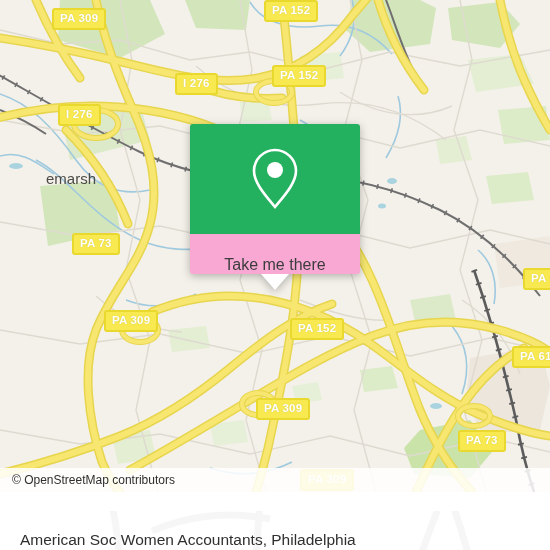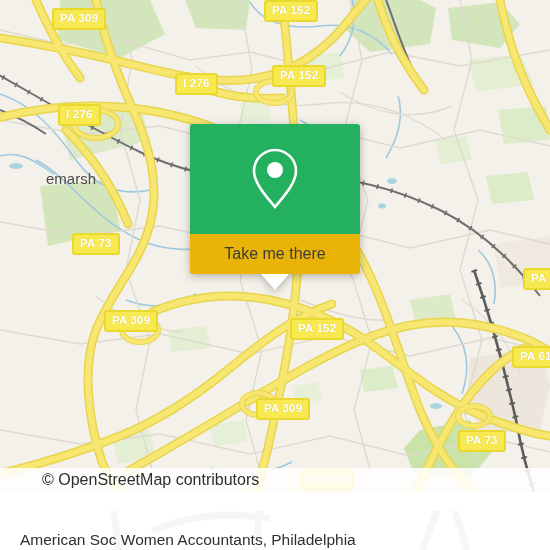--- a/index.html
+++ b/index.html
@@ -17,31 +17,31 @@
           text-shadow:0 0 1px rgba(160,140,20,.45);}
 
   
   .place-label{position:absolute;color:#4a4a46;font-size:15px;white-space:nowrap;}
 
   
   .popup{position:absolute;left:190px;top:124px;width:170px;
          filter:drop-shadow(0 2px 4px rgba(0,0,0,.28));}
   .popup-head{height:110px;background:#23b15f;border-radius:3px 3px 0 0;
               display:flex;align-items:center;justify-content:center;}
-  .popup-foot{height:40px;background:#eab308;border-radius:0 0 3px 3px;
-              display:flex;align-items:center;justify-content:center;}
+  .popup-foot{height:40px;background:#f9a8d4;border-radius:0 0 3px 3px;
+              display:flex;align-items:flex-end;justify-content:center;}
   .popup-foot span{color:#3c3c3c;font-size:16px;}
   .popup-tail{position:absolute;left:50%;top:150px;margin-left:-14px;width:0;height:0;
               border-left:14px solid transparent;border-right:14px solid transparent;
               border-top:16px solid #ffffff;}
 
   
   .attrib{position:absolute;left:0;top:468px;width:550px;height:24px;
           background:rgba(255,255,255,.86);display:flex;align-items:center;}
-  .attrib span{color:#2e2e2e;font-size:16px;padding-left:12px;margin-left:30px;}
+  .attrib span{color:#2e2e2e;font-size:12px;padding-left:12px;}
 
   
   .bottombar{position:absolute;left:0;top:511px;width:550px;height:58px;
              background:#ffffff;overflow:hidden;}
   .bottombar-wm{position:absolute;left:0;top:-492px;width:550px;height:550px;opacity:.08;}
   .bottom-title{position:absolute;left:20px;top:0;height:58px;display:flex;align-items:center;
                 color:#2f2f2f;font-size:15.5px;white-space:nowrap;}
   .logo{position:absolute;right:16px;top:0;height:58px;display:flex;align-items:center;gap:2px;}
   .logo-word{color:#231f20;font-size:30px;font-weight:600;letter-spacing:-1px;line-height:30px;}
 </style>

